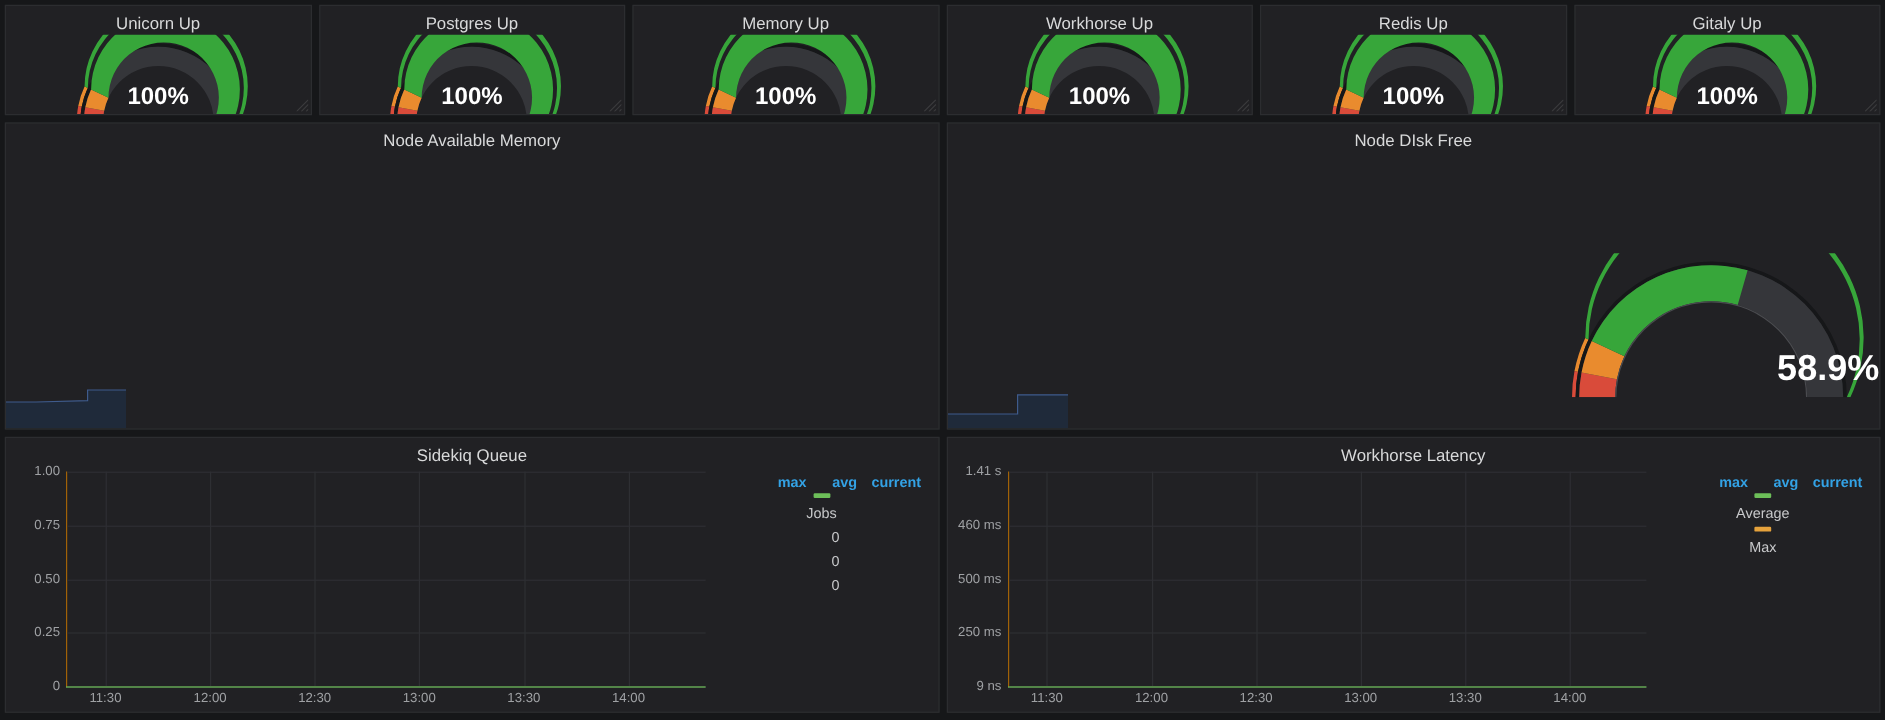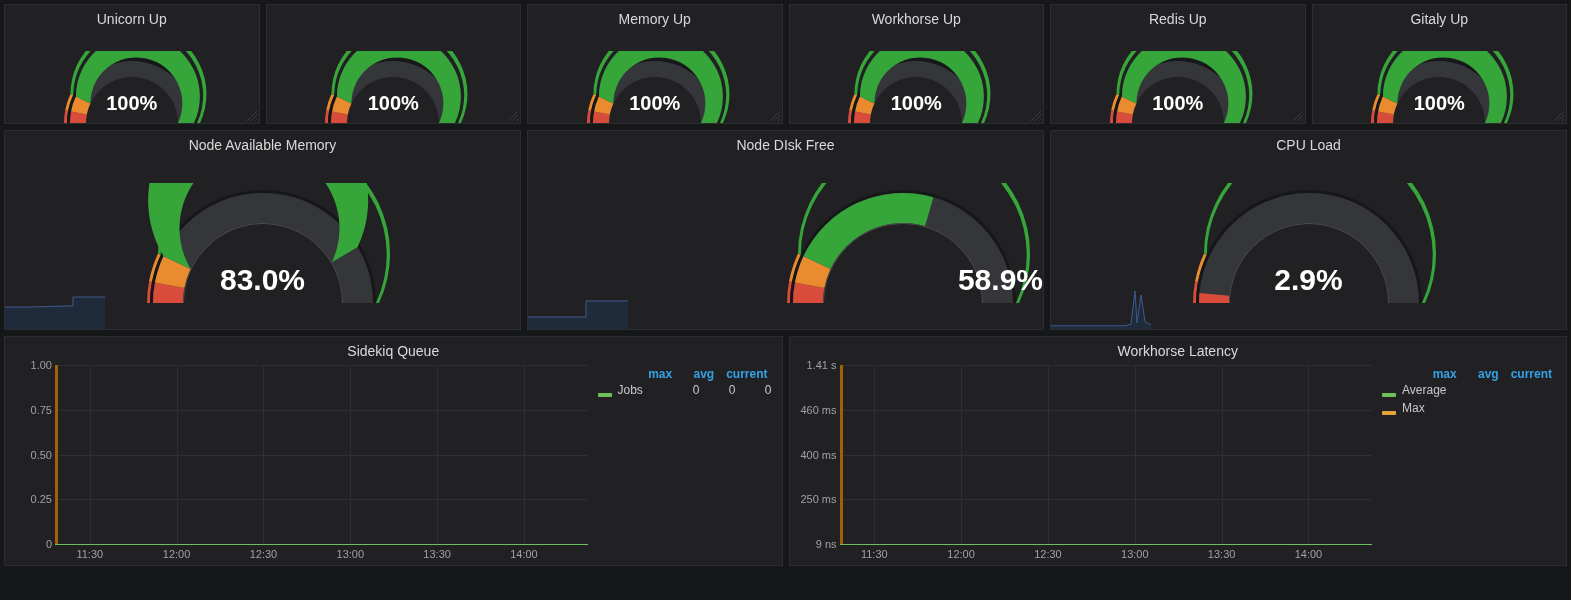--- a/index.html
+++ b/index.html
@@ -21,40 +21,40 @@
     flex-direction: column;
   }
   .panel-title {
     text-align: center;
     font-size: 14px;
     font-weight: 500;
     color: #d8d9da;
     padding: 6px 0 2px 0;
   }
   
-  .small-gauge { flex: 1 1 0; height: 120px; overflow: hidden; }
+  .small-gauge { flex: 1 1 0; height: 92px; overflow: hidden; }
   .gauge-wrap { flex: 1; display: flex; align-items: flex-end; justify-content: center; position: relative; }
   .gauge-svg { display: block; }
   .gauge-value-small {
     position: absolute;
     bottom: 8px;
     font-size: 20px;
     font-weight: 700;
     color: #fff;
   }
   .resize-handle {
     position: absolute;
     right: 2px;
     bottom: 2px;
     width: 10px;
     height: 10px;
     opacity: .25;
   }
   
-  .med-gauge { flex: 1 1 0; height: 200px; overflow: hidden; position: relative; }
+  .med-gauge { flex: 1 1 0; height: 256px; overflow: hidden; position: relative; }
   .gauge-value-med {
     position: absolute;
     bottom: 32px;
     font-size: 30px;
     font-weight: 700;
     color: #fff;
   }
   .sparkline {
     position: absolute;
     left: 0; right: 0; bottom: 0;
@@ -63,21 +63,21 @@
   
   .chart-panel { flex: 1 1 0; height: 230px; display: flex; flex-direction: column; }
   .chart-body { flex: 1; display: flex; position: relative; }
   .plot-area {
     flex: 1;
     position: relative;
     margin: 4px 4px 20px 50px;
   }
   .plot-grid {
     position: absolute; inset: 0;
-    border-left: 3px solid #a16207;
+    border-left: 1px solid #a16207;
     border-bottom: 1px solid #3a3b3f;
   }
   .hgrid { position: absolute; left: 0; right: 0; border-top: 1px solid #2e2f33; }
   .vgrid { position: absolute; top: 0; bottom: 0; border-left: 1px solid #2e2f33; }
   .ylabel {
     position: absolute;
     right: 100%;
     transform: translateY(-50%);
     font-size: 11px;
     color: #9fa1a4;
@@ -109,24 +109,25 @@
     justify-content: flex-end;
     gap: 12px;
     color: #33a2e5;
     font-weight: 600;
     font-size: 12px;
     padding-right: 4px;
   }
   .legend-header span { min-width: 30px; text-align: right; }
   .legend-row {
     display: flex;
-    align-items: flex-end;
+    align-items: center;
     gap: 6px;
     padding: 2px 0;
     color: #c7c8ca;
+    flex-direction: column;
   }
   .swatch {
     width: 14px; height: 4px; border-radius: 1px;
     flex: 0 0 auto;
   }
   .legend-name { flex: 1; }
   .legend-val { min-width: 30px; text-align: right; color: #c7c8ca; }
 </style>
 </head>
 <body>
@@ -145,20 +146,21 @@
           <path d="M19.098190454821307,60.38235849568505 A62,62 0 0 1 23.900722747106798,45.60168392296548 L38.37795558656311,52.414152588006644 A46,46 0 0 0 34.81478646648032,63.38045952905665 Z" fill="#e98b2e"></path>
           <path d="M23.900722747106798,45.60168392296548 A62,62 0 1 1 142,72 L126,72 A46,46 0 1 0 38.37795558656311,52.414152588006644 Z" fill="#37a63a"></path>
         </svg>
       <div class="gauge-value-small">100%</div>
     </div>
     <svg class="resize-handle" viewBox="0 0 10 10">
         <path d="M0 10 L10 0 M4 10 L10 4 M8 10 L10 8" stroke="#888" stroke-width="1" fill="none"></path>
       </svg>
   </div>
     <div class="panel small-gauge">
+    <div class="panel-title">Postgres Up</div>
     <div class="gauge-wrap">
       <svg class="gauge-svg" width="160" height="72" viewBox="0 0 160 72">
           <path d="M12,71.99999999999999 A68,68 0 0 1 13.204466950449174,59.2580706081707 L16.15132870263524,59.820214551927876 A65,65 0 0 0 15,71.99999999999999 Z" fill="#d94b3a"></path>
           <path d="M13.204466950449174,59.2580706081707 A68,68 0 0 1 18.47176043231068,43.047008173575044 L21.186241589708743,44.324346048270264 A65,65 0 0 0 16.15132870263524,59.820214551927876 Z" fill="#e98b2e"></path>
           <path d="M18.47176043231068,43.047008173575044 A68,68 0 1 1 148,72 L145,72 A65,65 0 1 0 21.186241589708743,44.324346048270264 Z" fill="#37a63a"></path>
           <path d="M15,71.99999999999999 A65,65 0 1 1 145,72 L142,72 A62,62 0 1 0 18,71.99999999999999 Z" fill="#161719"></path>
           <path d="M18,71.99999999999999 A62,62 0 1 1 142,72 L126,72 A46,46 0 1 0 34,72 Z" fill="#35363a"></path>
           <path d="M18,71.99999999999999 A62,62 0 0 1 19.098190454821307,60.38235849568505 L34.81478646648032,63.38045952905665 A46,46 0 0 0 34,72 Z" fill="#d94b3a"></path>
           <path d="M19.098190454821307,60.38235849568505 A62,62 0 0 1 23.900722747106798,45.60168392296548 L38.37795558656311,52.414152588006644 A46,46 0 0 0 34.81478646648032,63.38045952905665 Z" fill="#e98b2e"></path>
           <path d="M23.900722747106798,45.60168392296548 A62,62 0 1 1 142,72 L126,72 A46,46 0 1 0 38.37795558656311,52.414152588006644 Z" fill="#37a63a"></path>
@@ -243,34 +245,20 @@
     </div>
     <svg class="resize-handle" viewBox="0 0 10 10">
         <path d="M0 10 L10 0 M4 10 L10 4 M8 10 L10 8" stroke="#888" stroke-width="1" fill="none"></path>
       </svg>
   </div>
   </div>
 
 <div class="row" id="row-med">
     <div class="panel med-gauge">
     <div class="panel-title">Node Available Memory</div>
-    <div class="gauge-wrap" style="padding-bottom:26px;">
-      <svg class="gauge-svg" width="280" height="120" viewBox="0 0 280 120">
-          <path d="M24,119.99999999999999 A116,116 0 0 1 26.054678915472124,98.2637675080559 L29.00154066765819,98.82591145181307 A113,113 0 0 0 27,119.99999999999999 Z" fill="#d94b3a"></path>
-          <path d="M26.054678915472124,98.2637675080559 A116,116 0 0 1 35.040061913941756,70.60960217845155 L37.75454307133981,71.88694005314676 A113,113 0 0 0 29.00154066765819,98.82591145181307 Z" fill="#e98b2e"></path>
-          <path d="M35.040061913941756,70.60960217845155 A116,116 0 1 1 256,120 L253,120 A113,113 0 1 0 37.75454307133981,71.88694005314676 Z" fill="#37a63a"></path>
-          <path d="M27,119.99999999999999 A113,113 0 1 1 253,120 L250,120 A110,110 0 1 0 30,119.99999999999999 Z" fill="#161719"></path>
-          <path d="M30,119.99999999999999 A110,110 0 1 1 250,120 L220,120 A80,80 0 1 0 60,119.99999999999999 Z" fill="#35363a"></path>
-          <path d="M30,119.99999999999999 A110,110 0 0 1 31.948402419844257,99.38805539557025 L61.41701994170491,105.009494833142 A80,80 0 0 0 60,119.99999999999999 Z" fill="#d94b3a"></path>
-          <path d="M31.948402419844257,99.38805539557025 A110,110 0 0 1 40.469024228737865,73.16427792784198 L67.61383580271846,85.93765667479417 A80,80 0 0 0 61.41701994170491,105.009494833142 Z" fill="#e98b2e"></path>
-          <path d="M40.469024228737865,73.16427792784198 A110,110 0 1 1 234.6816229704338,64.00544426745915 L208.8593621603155,79.2766867399703 A80,80 0 1 0 67.61383580271846,85.93765667479417 Z" fill="#37a63a"></path>
-          <path d="M60,119.99999999999999 A80,80 0 1 1 220,120 L219,120 A79,79 0 1 0 61,119.99999999999999 Z" fill="#4a4b4f"></path>
-        </svg>
-      <div class="gauge-value-med">83.0%</div>
-    </div>
     <svg class="sparkline" viewBox="0 0 100 40" preserveAspectRatio="none">
       <polygon points="0,40 0,18 25,18 68,16.8 68,8 100,8 100,40" fill="#1f2a3a"></polygon>
       <polyline points="0,18 25,18 68,16.8 68,8 100,8" fill="none" stroke="#3f5b8c" stroke-width="1"></polyline>
     </svg>
   </div>
     <div class="panel med-gauge">
     <div class="panel-title">Node DIsk Free</div>
     <div class="gauge-wrap" style="padding-bottom:26px;justify-content:flex-end;">
       <svg class="gauge-svg" width="280" height="120" viewBox="0 0 280 120">
           <path d="M24,119.99999999999999 A116,116 0 0 1 26.054678915472124,98.2637675080559 L29.00154066765819,98.82591145181307 A113,113 0 0 0 27,119.99999999999999 Z" fill="#d94b3a"></path>
@@ -281,39 +269,20 @@
           <path d="M30,119.99999999999999 A110,110 0 0 1 31.948402419844257,99.38805539557025 L61.41701994170491,105.009494833142 A80,80 0 0 0 60,119.99999999999999 Z" fill="#d94b3a"></path>
           <path d="M31.948402419844257,99.38805539557025 A110,110 0 0 1 40.469024228737865,73.16427792784198 L67.61383580271846,85.93765667479417 A80,80 0 0 0 61.41701994170491,105.009494833142 Z" fill="#e98b2e"></path>
           <path d="M40.469024228737865,73.16427792784198 A110,110 0 0 1 170.35701709136202,14.271803603226289 L162.07783061189966,43.106766256891845 A80,80 0 0 0 67.61383580271846,85.93765667479417 Z" fill="#37a63a"></path>
           <path d="M60,119.99999999999999 A80,80 0 1 1 220,120 L219,120 A79,79 0 1 0 61,119.99999999999999 Z" fill="#4a4b4f"></path>
         </svg>
       <div class="gauge-value-med">58.9%</div>
     </div>
     <svg class="sparkline" viewBox="0 0 100 40" preserveAspectRatio="none">
       <polygon points="0,40 0,28 58,28 58,12 100,12 100,40" fill="#1f2a3a"></polygon>
       <polyline points="0,28 58,28 58,12 100,12" fill="none" stroke="#3f5b8c" stroke-width="1"></polyline>
-    </svg>
-  </div>
-    <div class="panel med-gauge">
-    <div class="panel-title">CPU Load</div>
-    <div class="gauge-wrap" style="padding-bottom:26px;">
-      <svg class="gauge-svg" width="280" height="120" viewBox="0 0 280 120">
-          <path d="M24,119.99999999999999 A116,116 0 0 1 26.054678915472124,98.2637675080559 L29.00154066765819,98.82591145181307 A113,113 0 0 0 27,119.99999999999999 Z" fill="#d94b3a"></path>
-          <path d="M26.054678915472124,98.2637675080559 A116,116 0 0 1 35.040061913941756,70.60960217845155 L37.75454307133981,71.88694005314676 A113,113 0 0 0 29.00154066765819,98.82591145181307 Z" fill="#e98b2e"></path>
-          <path d="M35.040061913941756,70.60960217845155 A116,116 0 1 1 256,120 L253,120 A113,113 0 1 0 37.75454307133981,71.88694005314676 Z" fill="#37a63a"></path>
-          <path d="M27,119.99999999999999 A113,113 0 1 1 253,120 L250,120 A110,110 0 1 0 30,119.99999999999999 Z" fill="#161719"></path>
-          <path d="M30,119.99999999999999 A110,110 0 1 1 250,120 L220,120 A80,80 0 1 0 60,119.99999999999999 Z" fill="#35363a"></path>
-          <path d="M30,119.99999999999999 A110,110 0 0 1 30.45620286742958,109.99217757060728 L60.33178390358515,112.72158368771439 A80,80 0 0 0 60,119.99999999999999 Z" fill="#d94b3a"></path>
-          <path d="M60,119.99999999999999 A80,80 0 1 1 220,120 L219,120 A79,79 0 1 0 61,119.99999999999999 Z" fill="#4a4b4f"></path>
-        </svg>
-      <div class="gauge-value-med">2.9%</div>
-    </div>
-    <svg class="sparkline" viewBox="0 0 100 40" preserveAspectRatio="none">
-      <polygon points="0,40 0,36.8 74,36.8 80,35.2 84,2 86,34 90,6 94,32.8 100,36 100,40" fill="#1f2a3a"></polygon>
-      <polyline points="0,36.8 74,36.8 80,35.2 84,2 86,34 90,6 94,32.8 100,36" fill="none" stroke="#3f5b8c" stroke-width="1"></polyline>
     </svg>
   </div>
   </div>
 
 <div class="row" id="row-charts">
     <div class="panel chart-panel">
     <div class="panel-title">Sidekiq Queue</div>
     <div class="chart-body">
       <div class="plot-area">
         <div class="plot-grid">
@@ -361,21 +330,21 @@
     <div class="panel chart-panel">
     <div class="panel-title">Workhorse Latency</div>
     <div class="chart-body">
       <div class="plot-area">
         <div class="plot-grid">
             <div class="hgrid" style="top:0%"></div>
               <div class="ylabel" style="top:0%">1.41 s</div>
             <div class="hgrid" style="top:25%"></div>
               <div class="ylabel" style="top:25%">460 ms</div>
             <div class="hgrid" style="top:50%"></div>
-              <div class="ylabel" style="top:50%">400 ms</div>
+              <div class="ylabel" style="top:50%">500 ms</div>
             <div class="hgrid" style="top:75%"></div>
               <div class="ylabel" style="top:75%">250 ms</div>
             <div class="hgrid" style="top:100%"></div>
               <div class="ylabel" style="top:100%">9 ns</div>
             <div class="vgrid" style="left:6%"></div>
               <div class="xlabel" style="left:6%">11:30</div>
             <div class="vgrid" style="left:22.400000000000002%"></div>
               <div class="xlabel" style="left:22.400000000000002%">12:00</div>
             <div class="vgrid" style="left:38.800000000000004%"></div>
               <div class="xlabel" style="left:38.800000000000004%">12:30</div>

